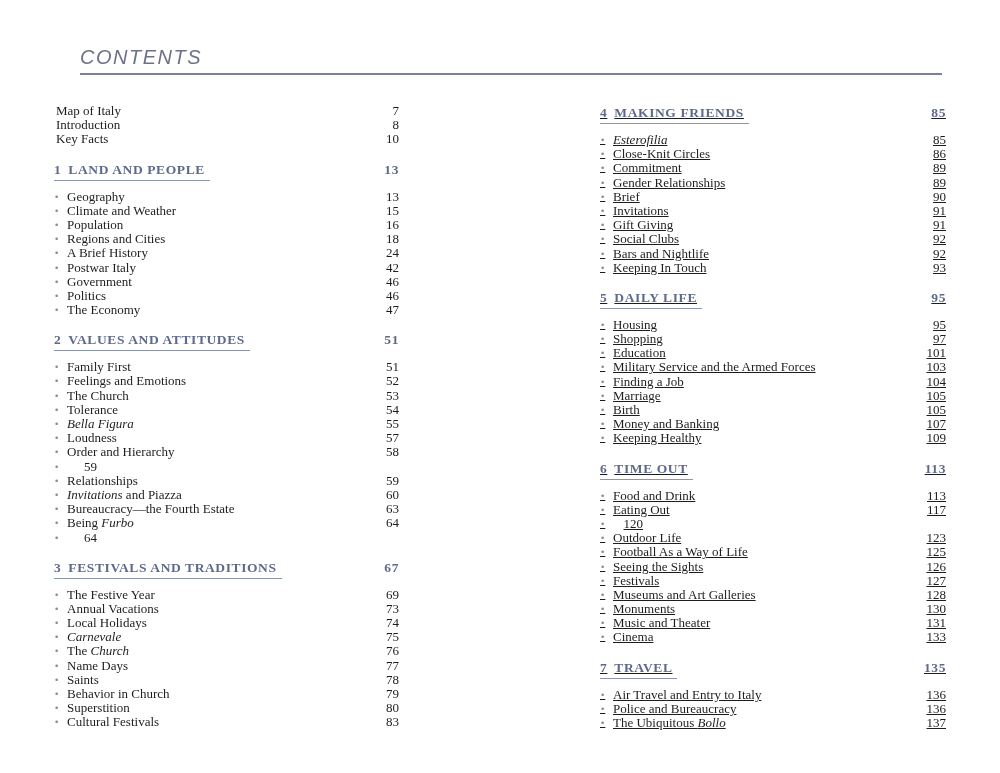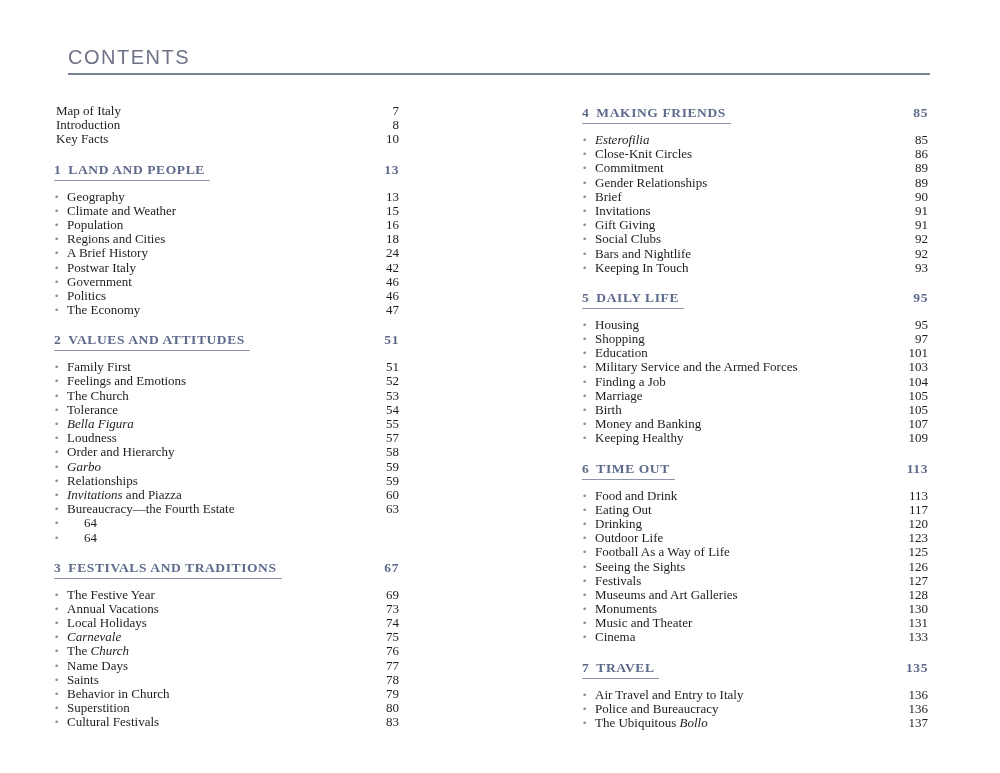--- a/index.html
+++ b/index.html
@@ -9,23 +9,24 @@
     height: 773px;
     background: var(--background, #ffffff);
     font-family: "Liberation Serif", serif;
     color: var(--text-color, #1d1d1f);
     overflow: hidden;
   }
 
   
   .header {
     position: absolute;
-    left: 68px;
+    left: 80px;
     top: 45px;
     width: 862px;
+    font-style: italic;
   }
   .title {
     margin: 0;
     font-family: "Liberation Sans", sans-serif;
     font-weight: 400;
     font-size: 20px;
     line-height: 24px;
     letter-spacing: 1.5px;
     color: var(--title-color, #6d7287);
   }
@@ -35,21 +36,21 @@
     height: 0;
   }
 
   
   .column {
     position: absolute;
     top: 104px;
     font-size: 13px;
   }
   .column-left  { left: 54px;  width: 345px; }
-  .column-right { left: 582px; width: 346px; }
+  .column-right { left: 600px; width: 346px; text-decoration: underline; }
 
   
   .fm-item, .toc-item {
     display: flex;
     align-items: baseline;
     height: 14.2px;
     line-height: 14.2px;
     white-space: nowrap;
   }
   .fm-item { padding-left: 2px; }
@@ -209,40 +210,40 @@
               <span class="label">Loudness</span>
               <span class="pagenum">57</span>
             </div>
             <div class="toc-item">
               <span class="bullet">•</span>
               <span class="label">Order and Hierarchy</span>
               <span class="pagenum">58</span>
             </div>
             <div class="toc-item">
               <span class="bullet">•</span>
-              <span class="label"><i>Garbo</i></span>
               <span class="pagenum">59</span>
             </div>
             <div class="toc-item">
               <span class="bullet">•</span>
               <span class="label">Relationships</span>
               <span class="pagenum">59</span>
             </div>
             <div class="toc-item">
               <span class="bullet">•</span>
               <span class="label"><i>Invitations</i> and Piazza</span>
               <span class="pagenum">60</span>
             </div>
             <div class="toc-item">
               <span class="bullet">•</span>
               <span class="label">Bureaucracy—the Fourth Estate</span>
               <span class="pagenum">63</span>
             </div>
             <div class="toc-item">
               <span class="bullet">•</span>
+              <span class="label">Being <i>Furbo</i></span>
               <span class="pagenum">64</span>
             </div>
             <div class="toc-item">
               <span class="bullet">•</span>
               <span class="pagenum">64</span>
             </div>
           </div>
         </section>
         <section class="section">
           <div class="section-heading">
@@ -429,21 +430,20 @@
               <span class="label">Food and Drink</span>
               <span class="pagenum">113</span>
             </div>
             <div class="toc-item">
               <span class="bullet">•</span>
               <span class="label">Eating Out</span>
               <span class="pagenum">117</span>
             </div>
             <div class="toc-item">
               <span class="bullet">•</span>
-              <span class="label">Drinking</span>
               <span class="pagenum">120</span>
             </div>
             <div class="toc-item">
               <span class="bullet">•</span>
               <span class="label">Outdoor Life</span>
               <span class="pagenum">123</span>
             </div>
             <div class="toc-item">
               <span class="bullet">•</span>
               <span class="label">Football As a Way of Life</span>

